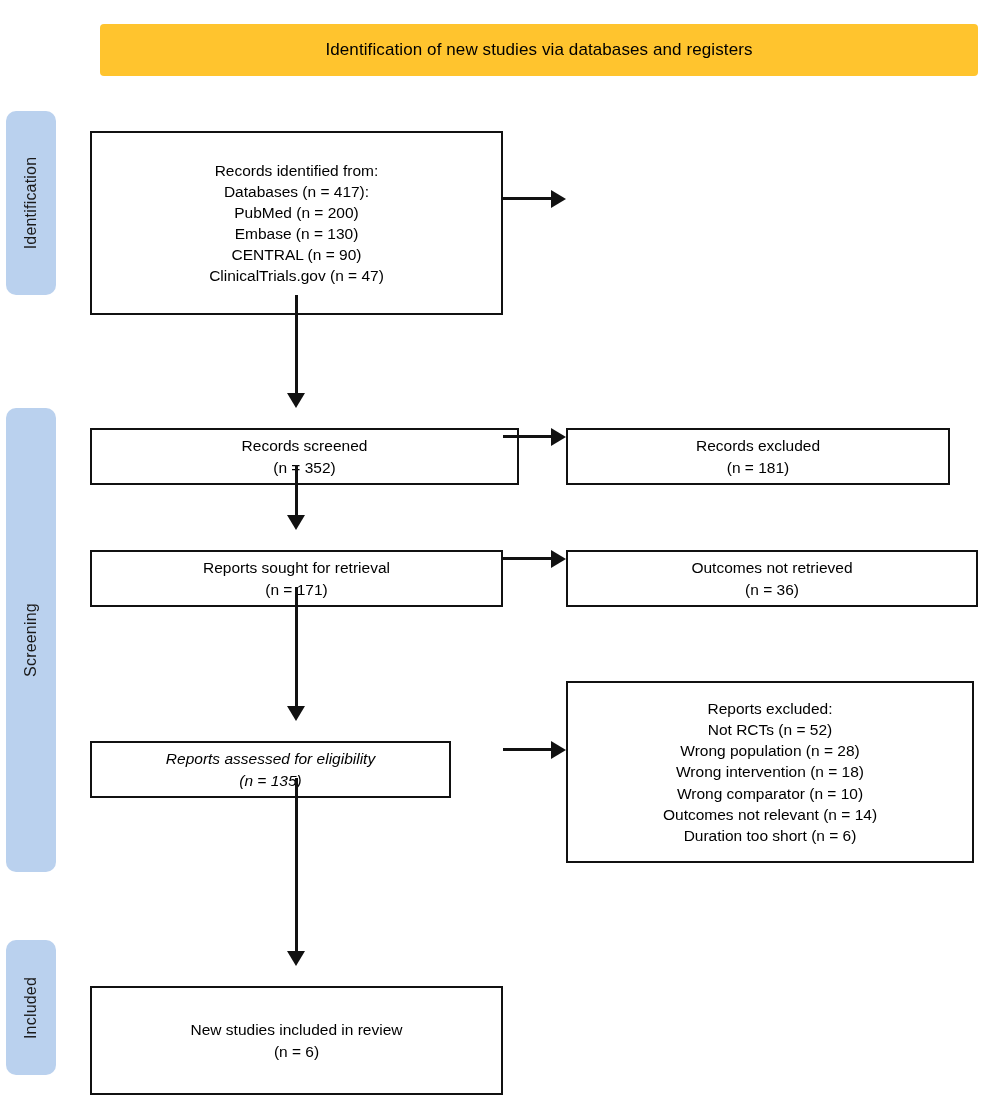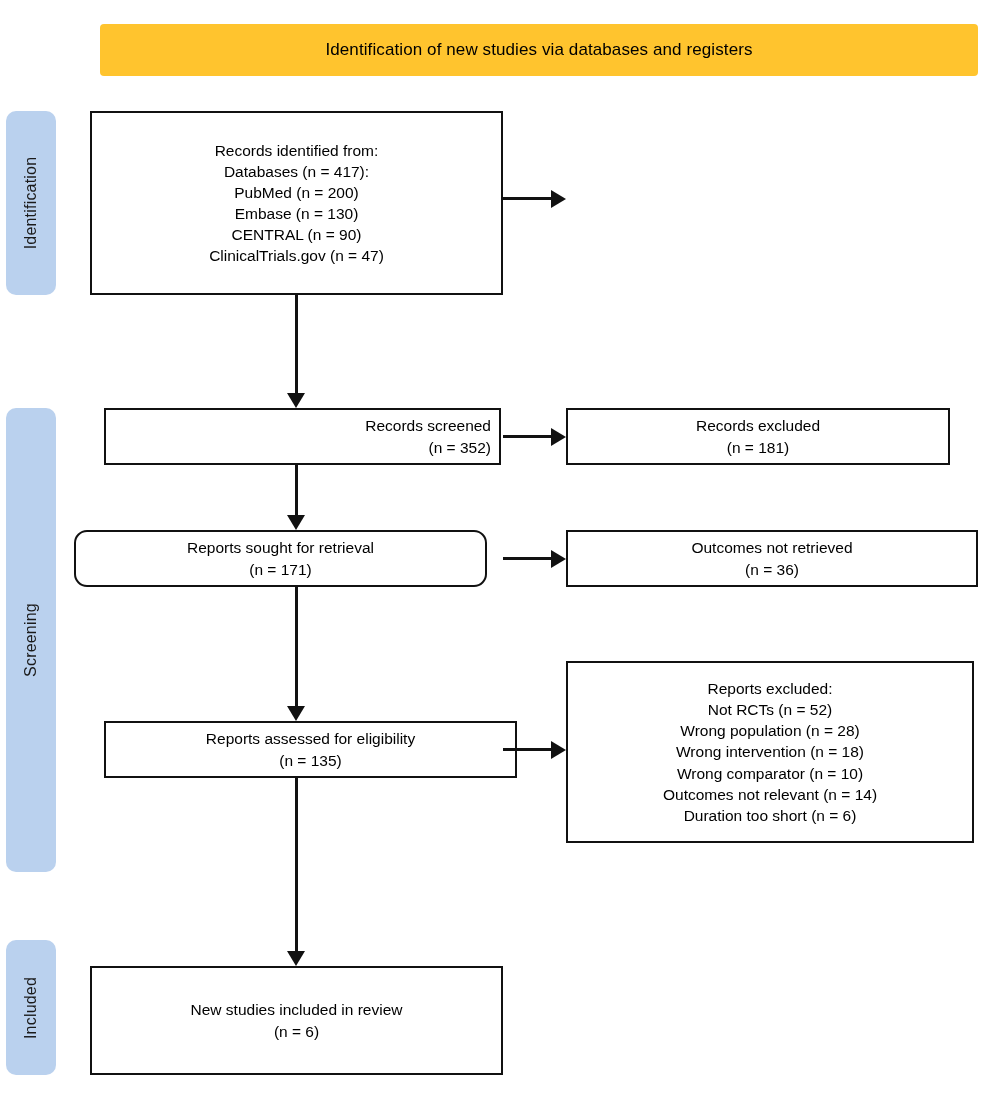--- a/index.html
+++ b/index.html
@@ -55,34 +55,35 @@
   .box{
     position:absolute;
     box-sizing:border-box;
     background:#ffffff;
     border:2px solid #111111;
     display:flex;
     flex-direction:column;
     align-items:center;
     justify-content:center;
     padding:16px 8px;
+    margin-top:20px;
   }
   .box .line{
     font-size:15.5px;
     line-height:1.36;
     color:#000;
     text-align:center;
     white-space:nowrap;
   }
 
   
   #box-identified       { left:90px;  top:111px; width:413px; height:184px; }
-  #box-screened         { left:104px;  top:408px; width:397px; height:57px;align-items:flex-end;  }
-  #box-sought           { left:74px;  top:530px; width:413px; height:57px;border-radius:13px;  }
-  #box-assessed         { left:104px;  top:721px; width:413px; height:57px;  }
+  #box-screened         { left:90px;  top:408px; width:429px; height:57px;  }
+  #box-sought           { left:90px;  top:530px; width:413px; height:57px;  }
+  #box-assessed         { left:90px;  top:721px; width:361px; height:57px;font-style:italic;  }
   #box-included         { left:90px;  top:966px; width:413px; height:109px; }
 
   
   #box-removed          { left:566px; top:170px; width:412px; height:57px;  }
   #box-excluded-records { left:566px; top:408px; width:384px; height:57px;  }
   #box-not-retrieved    { left:566px; top:530px; width:412px; height:57px;  }
   #box-reports-excluded { left:566px; top:661px; width:408px; height:182px; }
 
   
   .conn{ position:absolute; background:#111111; }

